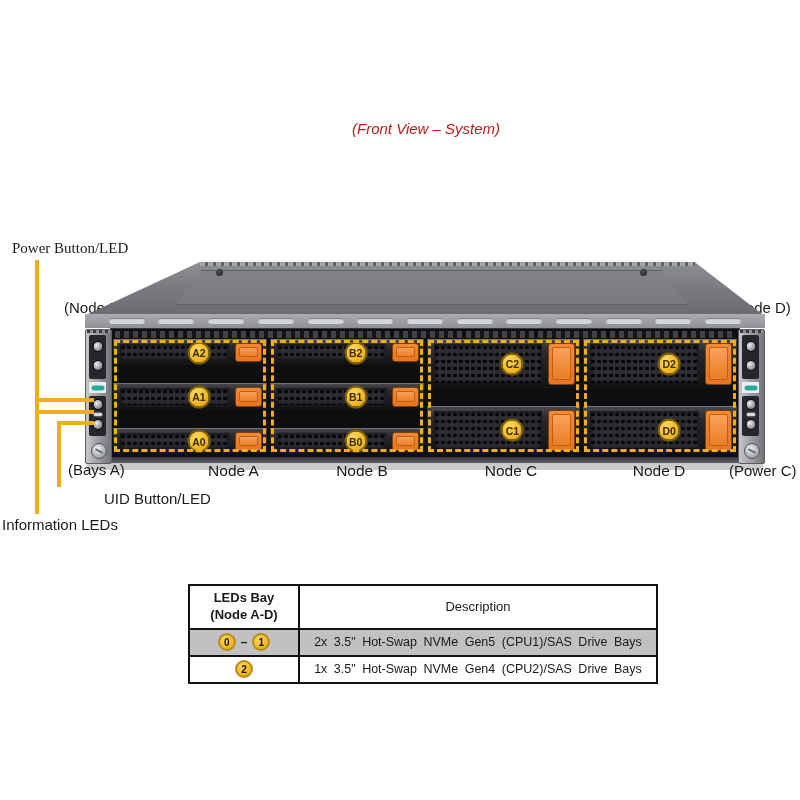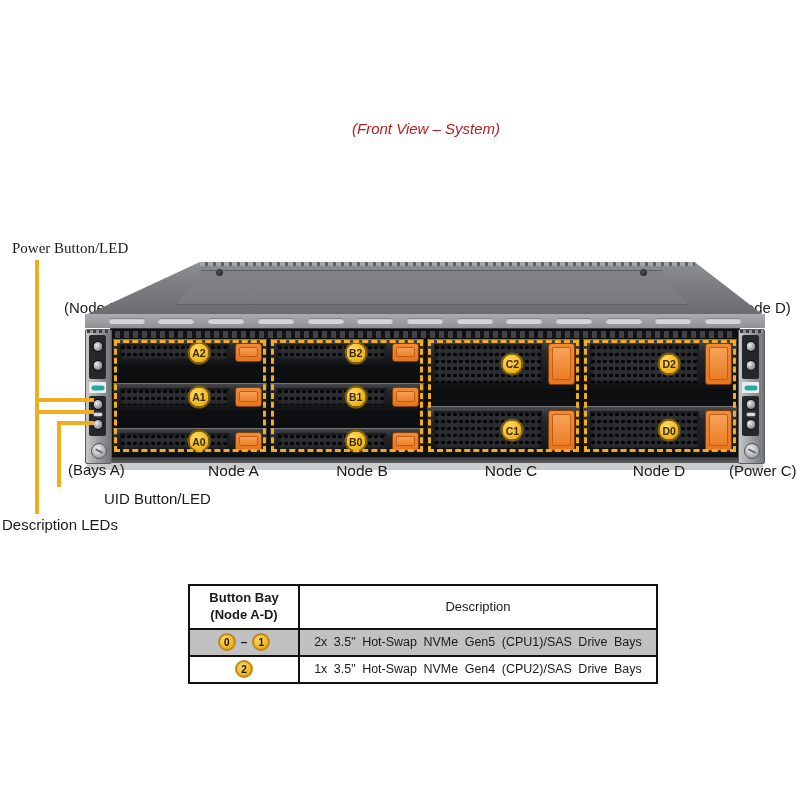--- a/index.html
+++ b/index.html
@@ -122,21 +122,21 @@
 </style>
 </head>
 <body>
 
 <div class="page">
 
   <div class="abs title">(Front View – System)</div>
 
   <div class="abs lbl" id="lbl-power">Power Button/LED</div>
   <div class="abs lbl" id="lbl-uid">UID Button/LED</div>
-  <div class="abs lbl" id="lbl-info">Description LEDs</div>
+  <div class="abs lbl" id="lbl-info">Information LEDs</div>
 
   <div class="abs lbl" id="lbl-nodeB">(Node B)</div>
   <div class="abs lbl" id="lbl-nodeD">(Node D)</div>
   <div class="abs lbl" id="lbl-nodeA">(Bays A)</div>
   <div class="abs lbl" id="lbl-nodeC">(Power C)</div>
 
   <div class="abs cline" id="ln-power-v"></div>
   <div class="abs cline" id="ln-power-h"></div>
   <div class="abs cline" id="ln-info-h"></div>
   <div class="abs cline" id="ln-uid-v"></div>
@@ -269,21 +269,21 @@
   <div id="node-labels">
       <div class="node-name" style="left: 222px; padding-left: 23px;">Node A</div>
       <div class="node-name" style="left: 362px;">Node B</div>
       <div class="node-name" style="left: 511px;">Node C</div>
       <div class="node-name" style="left: 659px;">Node D</div>
     </div>
 
   <div class="abs dtable">
     <div class="thead">
       <div class="th-bay">
-        <span>Button Bay</span>
+        <span>LEDs Bay</span>
         <span>(Node A-D)</span>
       </div>
       <div class="th-desc">Description</div>
     </div>
     <div id="table-body">
         <div class="trow shaded">
           <div class="td-bay">
             <span class="bay-badge">0</span>
             <span class="bay-joiner">–</span>
             <span class="bay-badge">1</span>

